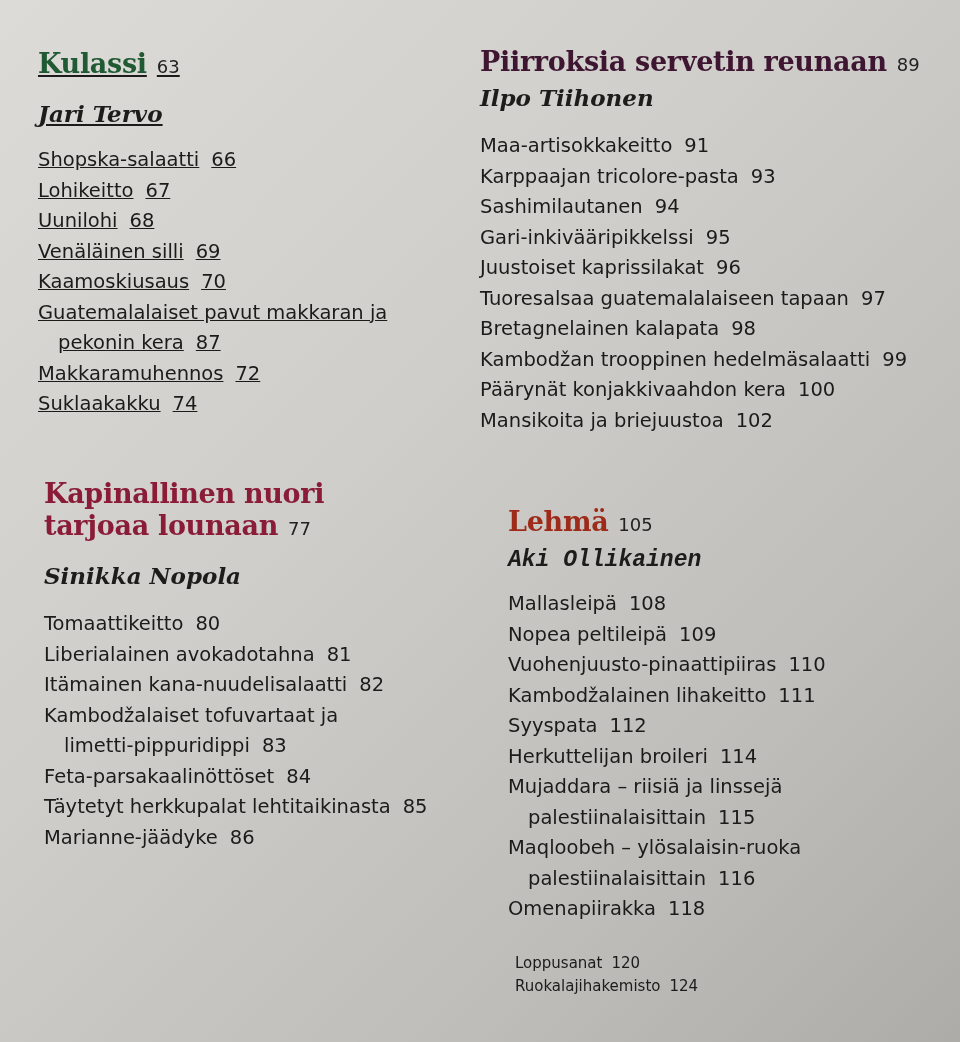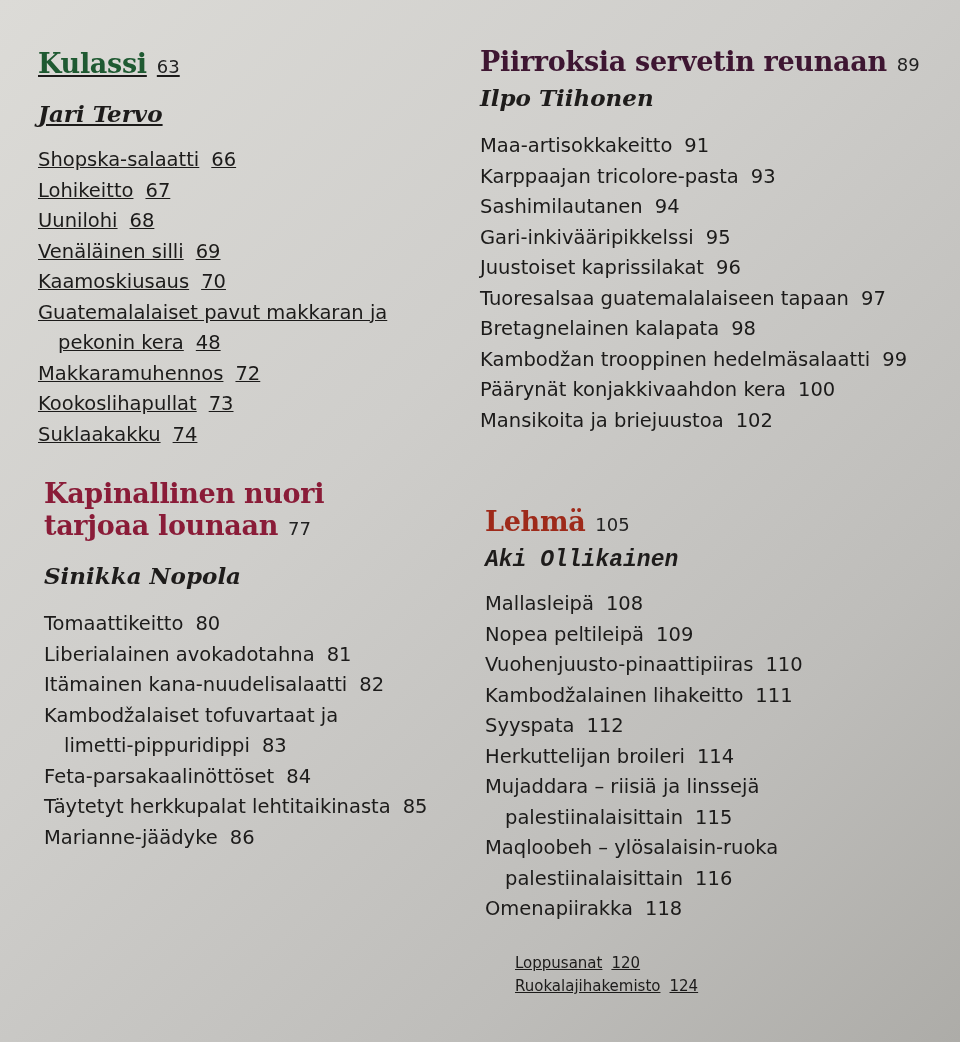--- a/index.html
+++ b/index.html
@@ -52,23 +52,22 @@
 
 <div class="section" style="left:38px; top:48px;text-decoration:underline;">
   <h2 class="title" style="color:#1f5a32;"><span>Kulassi</span><span class="pg">63</span></h2>
   <div class="author" style="margin-top:16px;">Jari Tervo</div>
   <ul class="entries">
     <li><span>Shopska-salaatti</span><span class="pg">66</span></li>
     <li><span>Lohikeitto</span><span class="pg">67</span></li>
     <li><span>Uunilohi</span><span class="pg">68</span></li>
     <li><span>Venäläinen silli</span><span class="pg">69</span></li>
     <li><span>Kaamoskiusaus</span><span class="pg">70</span></li>
-    <li><span>Guatemalalaiset pavut makkaran ja</span><span class="cont"><span>pekonin kera</span><span class="pg">48</span></span></li>
+    <li><span>Guatemalalaiset pavut makkaran ja</span><span class="cont"><span>pekonin kera</span><span class="pg">87</span></span></li>
     <li><span>Makkaramuhennos</span><span class="pg">72</span></li>
-    <li><span>Kookoslihapullat</span><span class="pg">73</span></li>
     <li><span>Suklaakakku</span><span class="pg">74</span></li>
   </ul>
 </div>
 
 <div class="section" style="left:44px; top:478px;">
   <h2 class="title" style="color:#8a1c38; line-height:32px;">
     <span>Kapinallinen nuori</span><br>
     <span>tarjoaa lounaan</span><span class="pg">77</span>
   </h2>
   <div class="author" style="margin-top:16px; margin-bottom:18px;">Sinikka Nopola</div>
@@ -93,34 +92,34 @@
     <li><span>Gari-inkivääripikkelssi</span><span class="pg">95</span></li>
     <li><span>Juustoiset kaprissilakat</span><span class="pg">96</span></li>
     <li><span>Tuoresalsaa guatemalalaiseen tapaan</span><span class="pg">97</span></li>
     <li><span>Bretagnelainen kalapata</span><span class="pg">98</span></li>
     <li><span>Kambodžan trooppinen hedelmäsalaatti</span><span class="pg">99</span></li>
     <li><span>Päärynät konjakkivaahdon kera</span><span class="pg">100</span></li>
     <li><span>Mansikoita ja briejuustoa</span><span class="pg">102</span></li>
   </ul>
 </div>
 
-<div class="section" style="left:485px; top:506px;">
+<div class="section" style="left:508px; top:506px;">
   <h2 class="title" style="color:#9e2a1a;"><span>Lehmä</span><span class="pg">105</span></h2>
   <div class="author" style="margin-top:4px; margin-bottom:14px;font-family:Liberation Mono, monospace;">Aki Ollikainen</div>
   <ul class="entries">
     <li><span>Mallasleipä</span><span class="pg">108</span></li>
     <li><span>Nopea peltileipä</span><span class="pg">109</span></li>
     <li><span>Vuohenjuusto-pinaattipiiras</span><span class="pg">110</span></li>
     <li><span>Kambodžalainen lihakeitto</span><span class="pg">111</span></li>
     <li><span>Syyspata</span><span class="pg">112</span></li>
     <li><span>Herkuttelijan broileri</span><span class="pg">114</span></li>
     <li><span>Mujaddara – riisiä ja linssejä</span><span class="cont"><span>palestiinalaisittain</span><span class="pg">115</span></span></li>
     <li><span>Maqloobeh – ylösalaisin-ruoka</span><span class="cont"><span>palestiinalaisittain</span><span class="pg">116</span></span></li>
     <li><span>Omenapiirakka</span><span class="pg">118</span></li>
   </ul>
 </div>
 
-<div class="section" style="left:515px; top:952px;text-decoration:underline;">
+<div class="section" style="left:515px; top:952px;">
   <ul class="entries small">
     <li><span>Loppusanat</span><span class="pg">120</span></li>
     <li><span>Ruokalajihakemisto</span><span class="pg">124</span></li>
   </ul>
 </div>
 
 </body></html>

